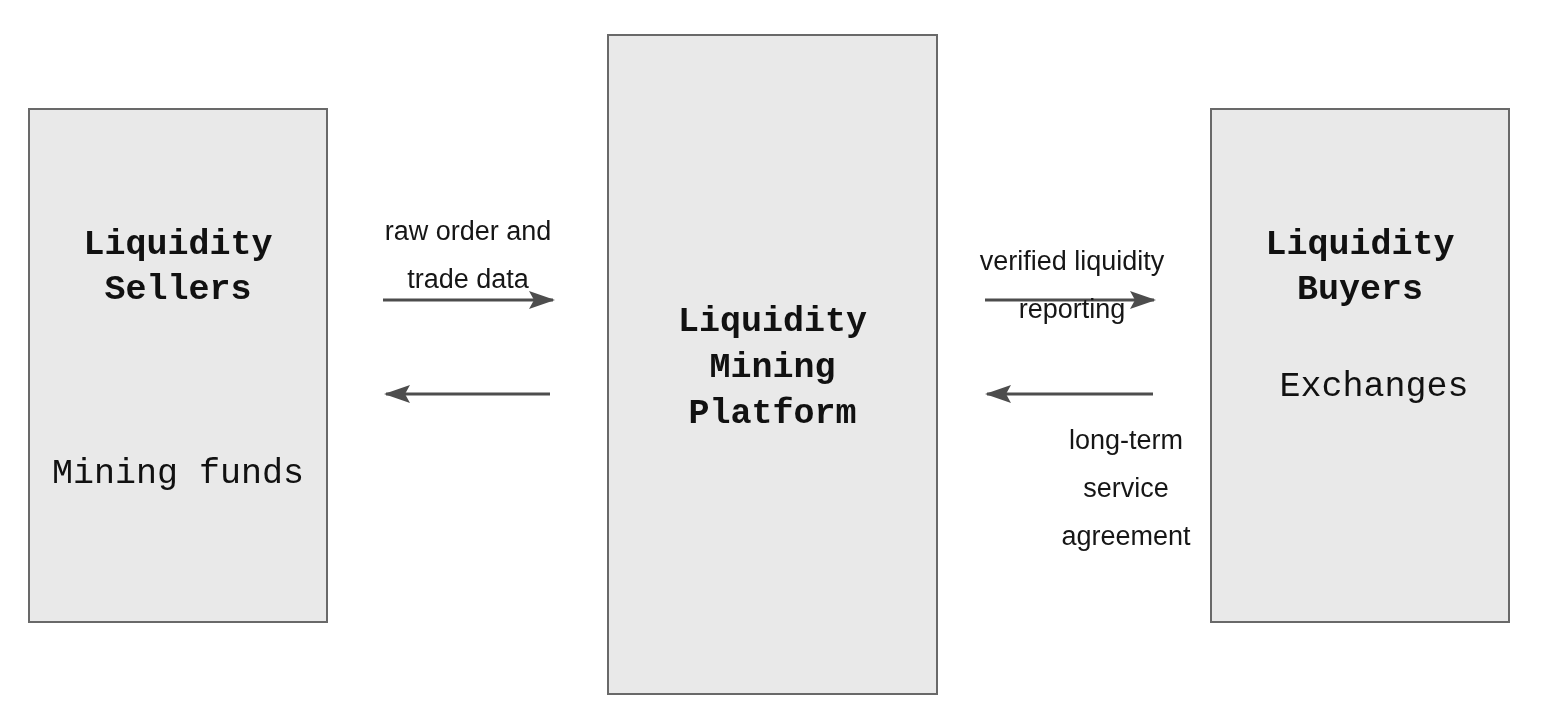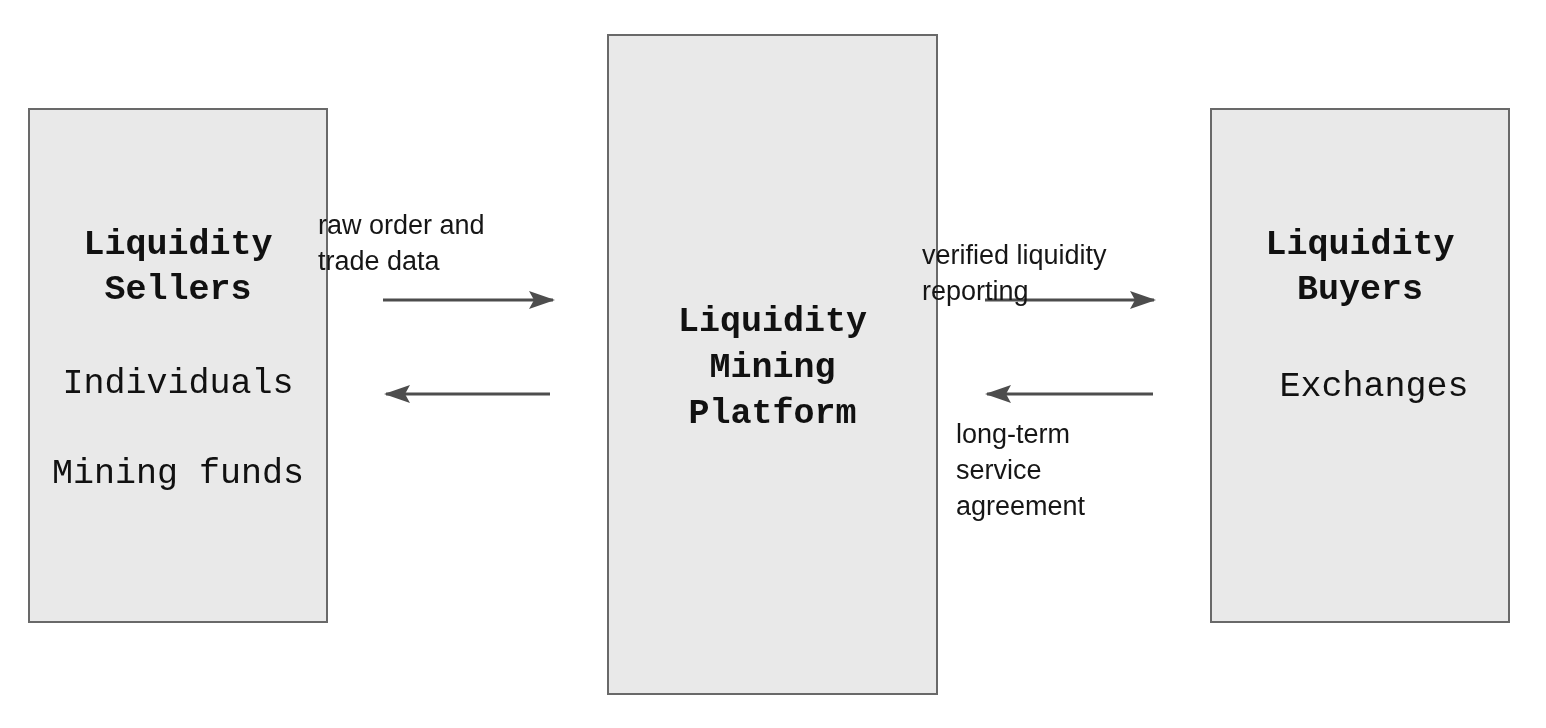--- a/index.html
+++ b/index.html
@@ -59,29 +59,30 @@
   .item-a { top: 252px; }
   .item-a2 { top: 255px; margin-left: 14px; }
   .item-b { top: 342px; }
   .node-platform .node-title {
     top: 263px;
     line-height: 46px;
   }
   .flow-label {
     position: absolute;
     width: 300px;
+    text-align: center;
     font-size: 27px;
-    line-height: 36px;
+    line-height: 48px;
     white-space: pre-line;
     color: #161616;
   }
   .label-raw      { left: 318px; top: 207px; }
   .label-rewards  { left: 317px; top: 417px; }
   .label-verified { left: 922px; top: 207px; margin-top: 30px; }
-  .label-longterm { left: 956px; top: 416px; }
+  .label-longterm { left: 976px; top: 416px; }
 </style>
 </head>
 <body>
 
 <div class="canvas">
 
   <svg class="arrows" width="1546" height="728" aria-hidden="true">
     <defs>
       <marker id="ah" markerUnits="userSpaceOnUse" markerWidth="30" markerHeight="22" refX="24" refY="10" orient="auto">
         <path d="M0,1 L26,10 L0,19 L5,10 Z" fill="#4d4d4d"></path>
@@ -89,21 +90,20 @@
     </defs>
     <line x1="383" y1="300" x2="553" y2="300" stroke-width="3" marker-end="url(#ah)" stroke="#4d4d4d"></line>
     <line x1="550" y1="394" x2="386" y2="394" stroke-width="3" marker-end="url(#ah)" stroke="#4d4d4d"></line>
     <line x1="985" y1="300" x2="1154" y2="300" stroke-width="3" marker-end="url(#ah)" stroke="#4d4d4d"></line>
     <line x1="1153" y1="394" x2="987" y2="394" stroke-width="3" marker-end="url(#ah)" stroke="#4d4d4d"></line>
   </svg>
 
   <div class="node node-sellers">
     <div class="line node-title">Liquidity
 Sellers</div>
-    <div class="line node-item item-a">Individuals</div>
     <div class="line node-item item-b">Mining funds</div>
   </div>
 
   <div class="node node-platform">
     <div class="line node-title">Liquidity
 Mining
 Platform</div>
   </div>
 
   <div class="node node-buyers">

